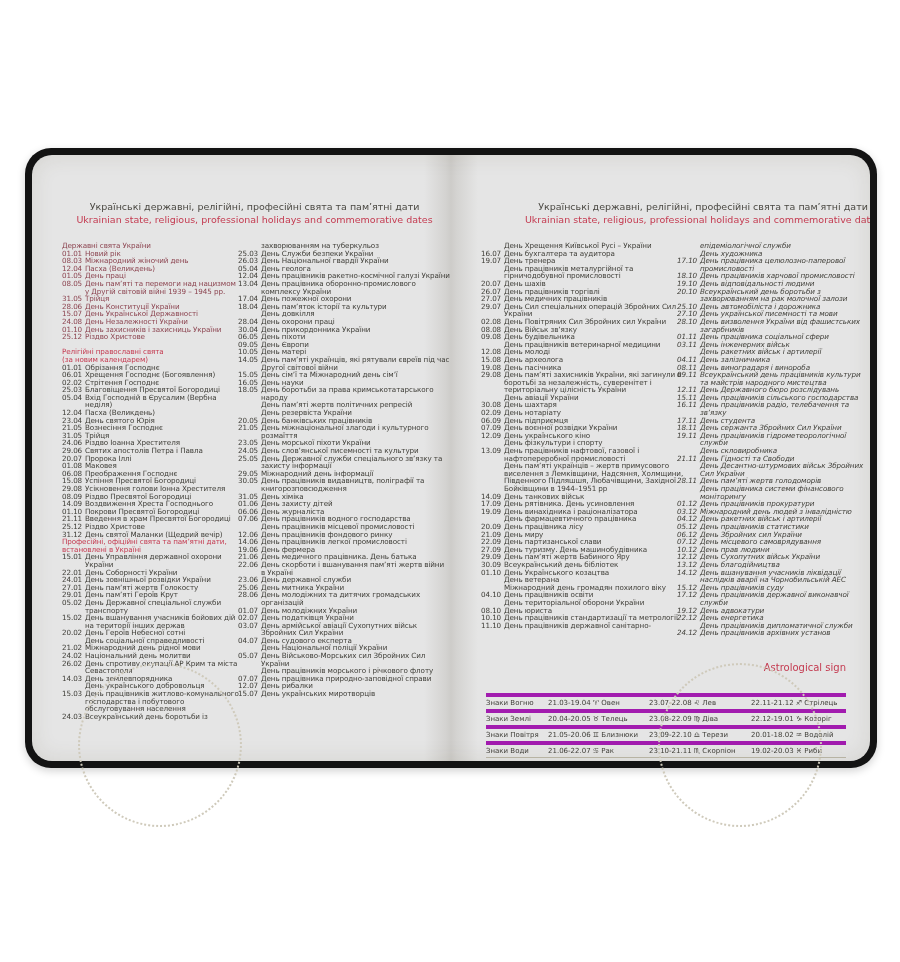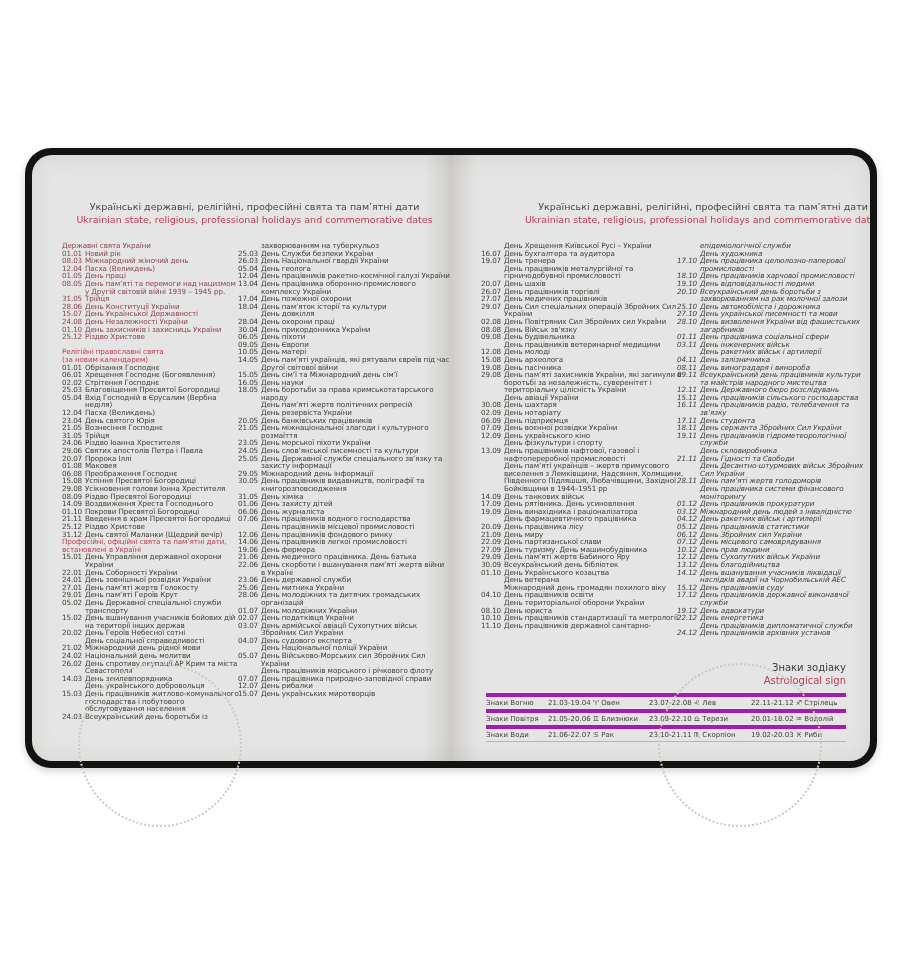--- a/index.html
+++ b/index.html
@@ -259,29 +259,34 @@
         <div class="e"><span class="d">14.12</span><span class="t">День вшанування учасників ліквідації наслідків аварії на Чорнобильській АЕС</span></div>
         <div class="e"><span class="d">15.12</span><span class="t">День працівників суду</span></div>
         <div class="e"><span class="d">17.12</span><span class="t">День працівників державної виконавчої служби</span></div>
         <div class="e"><span class="d">19.12</span><span class="t">День адвокатури</span></div>
         <div class="e"><span class="d">22.12</span><span class="t">День енергетика</span></div>
         <div class="e"><span class="d"></span><span class="t">День працівників дипломатичної служби</span></div>
         <div class="e"><span class="d">24.12</span><span class="t">День працівників архівних установ</span></div>
       </div>
 
     <div class="zhead">
-      <div class="zh-uk">Знаки зодіаку</div>
       <div class="zh-en">Astrological sign</div>
     </div>
     <div class="ztable">
         <div class="zrow">
           <div class="zcell">Знаки Вогню</div>
           <div class="zcell">21.03-19.04 ♈ Овен</div>
           <div class="zcell">23.07-22.08 ♌ Лев</div>
           <div class="zcell">22.11-21.12 ♐ Стрілець</div>
+        </div>
+        <div class="zrow">
+          <div class="zcell">Знаки Землі</div>
+          <div class="zcell">20.04-20.05 ♉ Телець</div>
+          <div class="zcell">23.08-22.09 ♍ Діва</div>
+          <div class="zcell">22.12-19.01 ♑ Козоріг</div>
         </div>
         <div class="zrow">
           <div class="zcell">Знаки Повітря</div>
           <div class="zcell">21.05-20.06 ♊ Близнюки</div>
           <div class="zcell">23.09-22.10 ♎ Терези</div>
           <div class="zcell">20.01-18.02 ♒ Водолій</div>
         </div>
         <div class="zrow">
           <div class="zcell">Знаки Води</div>
           <div class="zcell">21.06-22.07 ♋ Рак</div>

